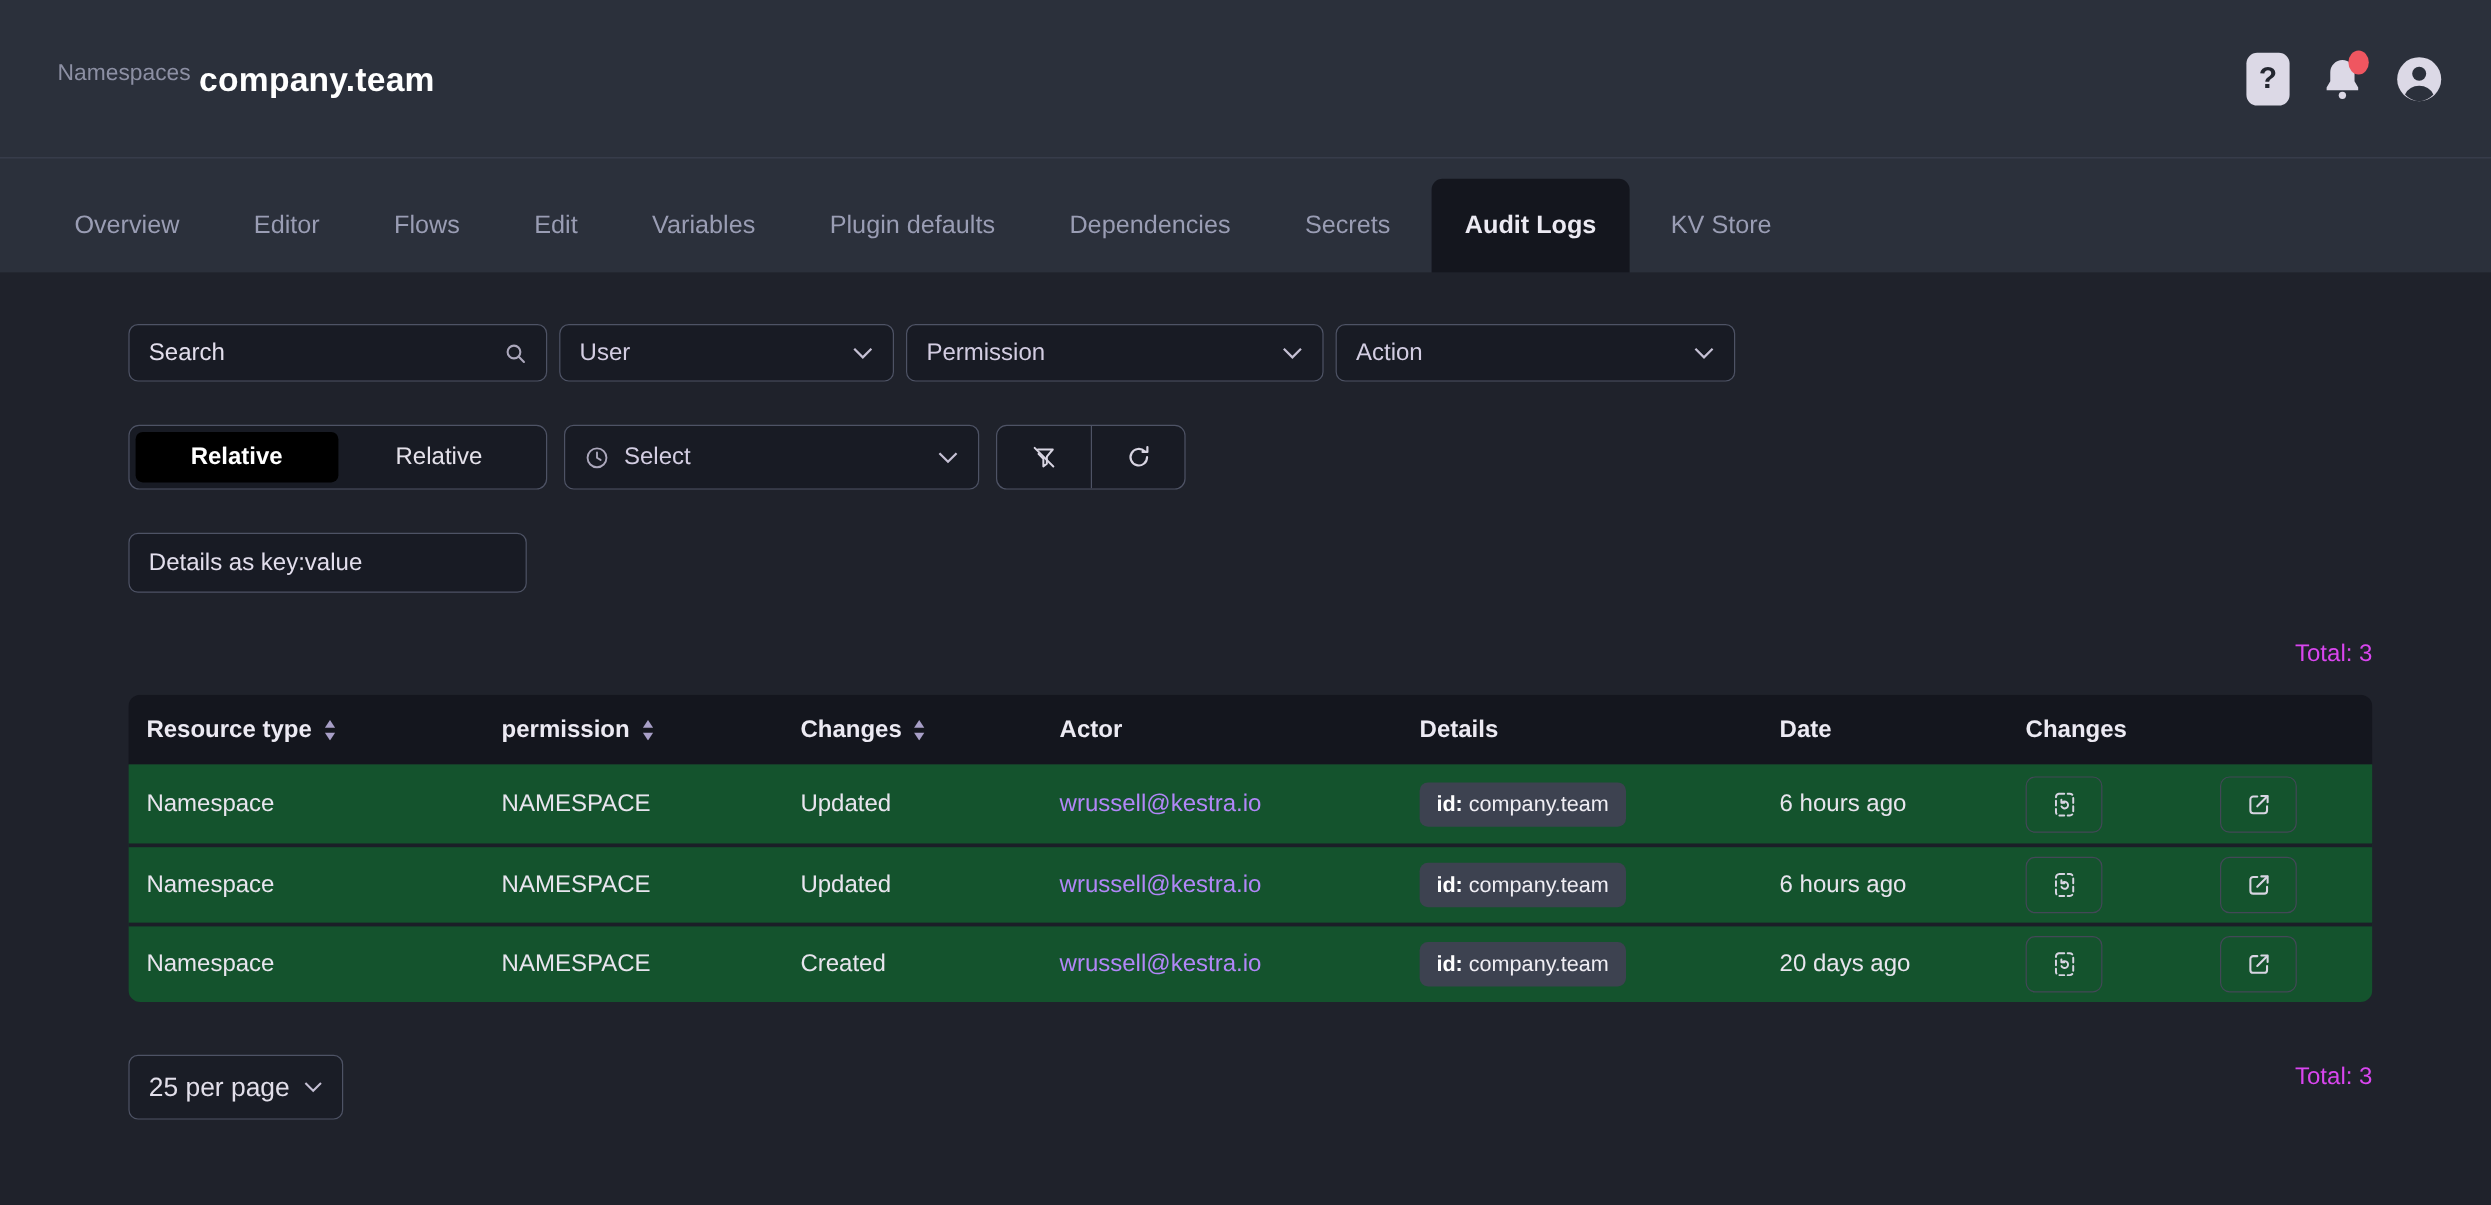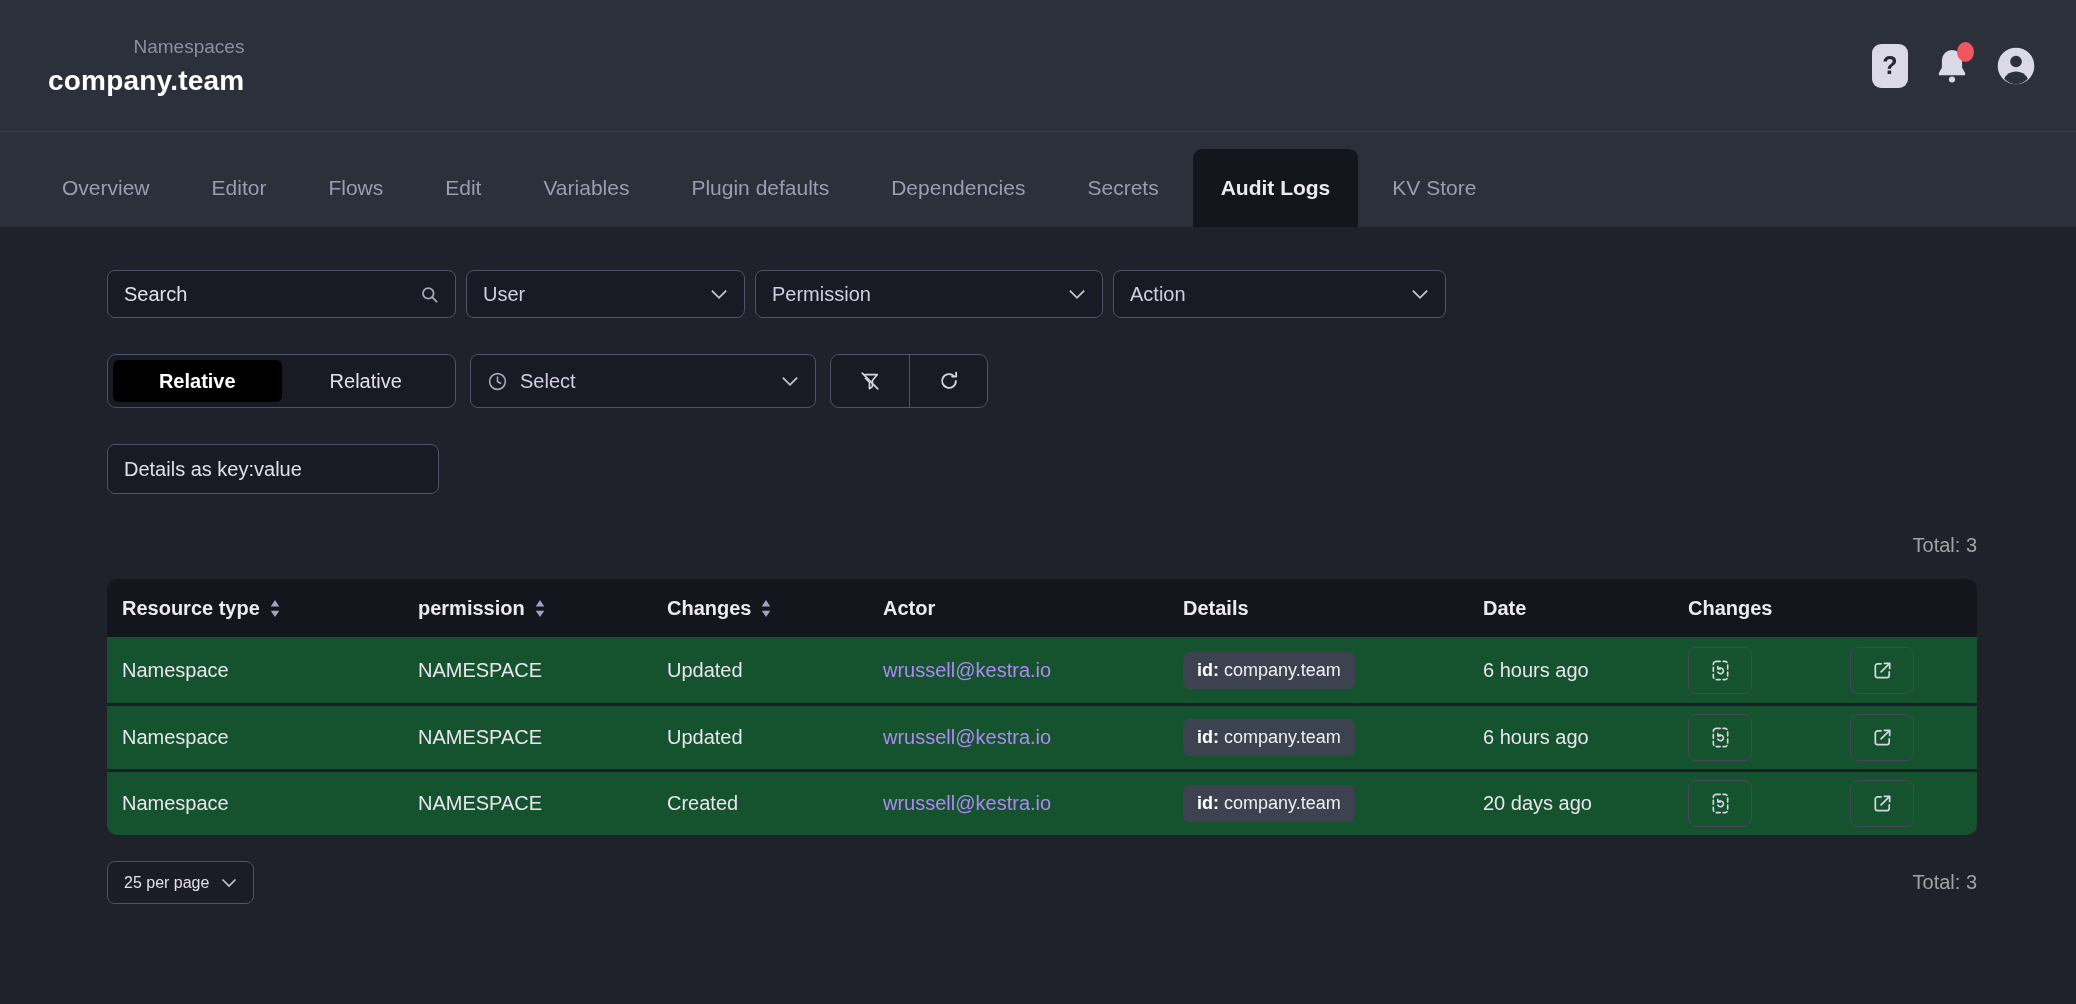--- a/index.html
+++ b/index.html
@@ -11,21 +11,21 @@
     overflow:hidden;
   }
   svg { display:block; }
 
   
   .app-header {
     height:131px; background:#2B303B;
     display:flex; align-items:center; justify-content:space-between;
     padding:0 40px 0 48px;
   }
-  .hdr-left { display:flex; flex-direction:column; gap:7px; padding-top:2px;align-items:flex-end; }
+  .hdr-left { display:flex; flex-direction:row; gap:7px; padding-top:2px; }
   .breadcrumb { font-size:19px; color:#8C8FA3; }
   .page-title { font-size:28px; font-weight:bold; color:#FFFFFF; letter-spacing:.2px; }
 
   .hdr-right { display:flex; align-items:center; gap:24px; }
   .jumpto {
     width:435px; height:52px; background:#14161E;
     border:1px solid #3A3F4C; border-radius:10px;
     display:flex; align-items:center; padding:0 18px; gap:14px;
     cursor:pointer;
   }
@@ -92,21 +92,21 @@
   }
   .icon-btn {
     width:78px; display:flex; align-items:center; justify-content:center;
     color:#D8D5E2; cursor:pointer;
   }
   .btn-group .icon-btn + .icon-btn { border-left:1px solid #4E5365; }
 
   .filters-row3 { margin-top:36px; }
   .details-input { width:332px; height:50px; }
 
-  .total-line { margin-top:40px; text-align:right; font-size:20px; color:#a3a3a3; }
+  .total-line { margin-top:40px; text-align:right; font-size:20px; color:#d946ef; }
   .total-line.bottom { margin-top:0; }
 
   
   .audit-table { margin-top:22px; border-radius:10px; overflow:hidden; }
   .trow {
     display:grid;
     grid-template-columns:296px 249px 216px 300px 300px 205px 1fr;
     align-items:center;
   }
   .thead { background:#14161E; height:58px; }
@@ -126,23 +126,23 @@
   .changes-cell { display:flex; gap:98px; }
   .row-btn {
     width:64px; height:47px; border:1px solid #434857; border-radius:8px;
     background:transparent; display:flex; align-items:center; justify-content:center;
     color:#D8D5E2; cursor:pointer;
   }
 
   
   .footer-row { margin-top:26px; display:flex; align-items:center; justify-content:space-between; }
   .per-page {
-    height:43px; border:1px solid #4E5365; border-radius:8px; background:#1A1D26;
+    height:54px; border:1px solid #4E5365; border-radius:8px; background:#1A1D26;
     display:flex; align-items:center; gap:12px; padding:0 16px;
-    font-size:16px; color:#E2DFEA; cursor:pointer;
+    font-size:22px; color:#E2DFEA; cursor:pointer;margin-top:18px;
   }
   .chev { color:#C5C0D4; }
 </style>
 </head>
 <body>
 
 <header class="app-header">
   <div class="hdr-left">
     <div class="breadcrumb">Namespaces</div>
     <div class="page-title">company.team</div>

